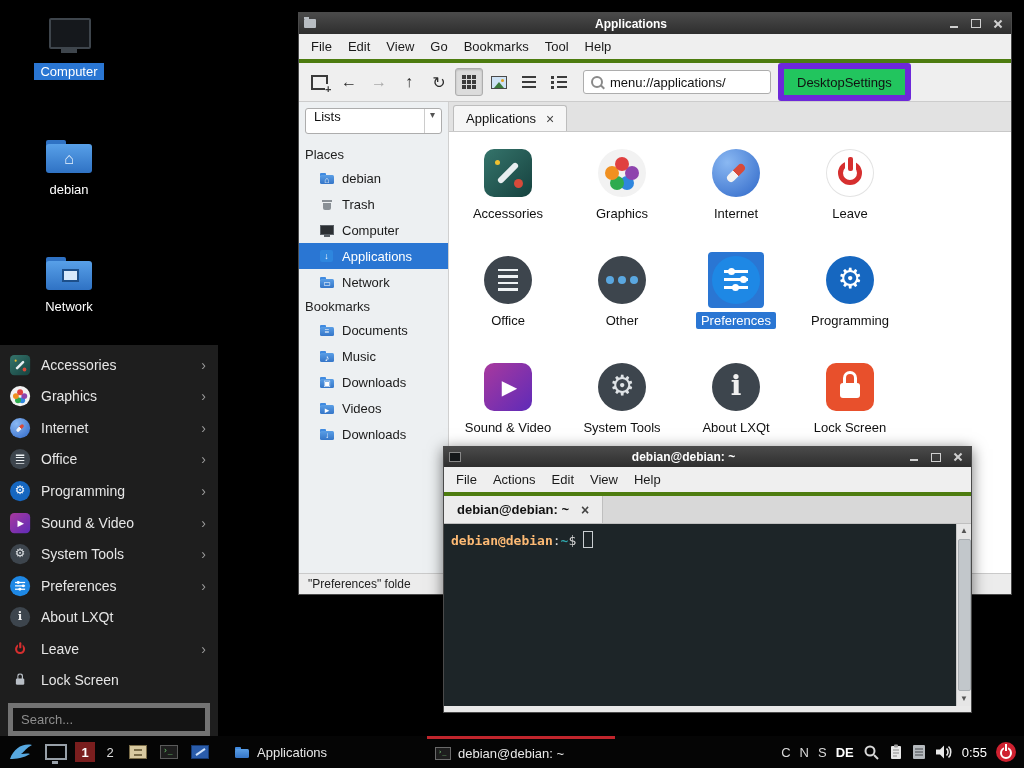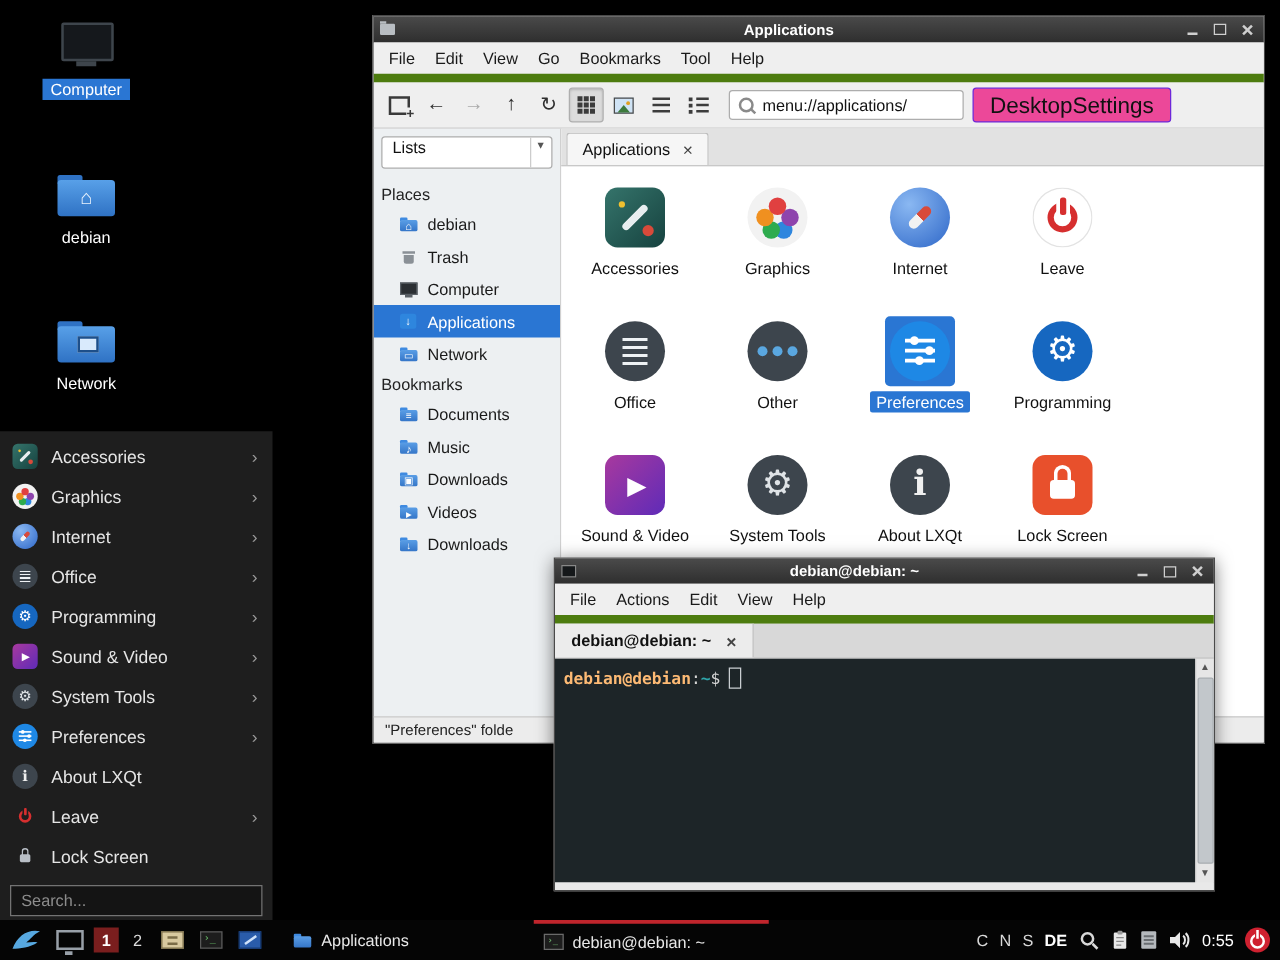--- a/index.html
+++ b/index.html
@@ -58,38 +58,38 @@
   .grayflat.ai-lock::after{background:#b9bfc6;}
 
   
   .startmenu{position:absolute;left:0;top:345px;width:218px;height:391px;background:#1e1e1e;z-index:6;
              display:flex;flex-direction:column;padding-top:4px;box-sizing:border-box;}
   .sm-item{height:32px;display:flex;align-items:center;gap:11px;padding:0 12px 0 10px;color:#e6e6e6;font-size:14px;cursor:default;}
   .sm-label{flex:1;white-space:nowrap;}
   .sm-arrow{color:#9a9a9a;font-size:14px;}
   .mini{width:20px;height:20px;position:relative;flex:0 0 20px;}
   .mini .ai{position:absolute;left:0;top:0;transform:scale(0.42);transform-origin:0 0;}
-  .sm-search{margin:7px 8px 0 8px;background:#141414;border:1px solid #737373;color:#bbb;font-size:13px;padding:4px 8px;outline:none;font-family:"Liberation Sans",sans-serif;}
+  .sm-search{margin:7px 8px 0 8px;background:#141414;border:5px solid #737373;color:#bbb;font-size:13px;padding:4px 8px;outline:none;font-family:"Liberation Sans",sans-serif;}
   .sm-search::placeholder{color:#8d8d8d;}
 
   
   .win{position:absolute;border:1px solid #4a4a4a;box-shadow:0 3px 14px rgba(0,0,0,.55);box-sizing:border-box;display:flex;flex-direction:column;background:#efefef;}
   .titlebar{flex:0 0 21px;background:linear-gradient(#4a4a4a,#2e2e2e);display:flex;align-items:center;padding:0 5px;gap:6px;}
   .tb-title{flex:1;text-align:center;color:#fff;font-size:12px;font-weight:bold;white-space:nowrap;overflow:hidden;}
   .wb{width:16px;height:14px;position:relative;display:flex;align-items:flex-end;justify-content:center;flex:0 0 auto;}
   .wb-min::before{content:"";width:8px;height:2px;background:#cfcfcf;margin-bottom:3px;}
   .wb-max{align-items:center;}
   .wb-max::before{content:"";width:8px;height:7px;border:1px solid #cfcfcf;}
   .wb-close::before,.wb-close::after{content:"";position:absolute;left:7px;top:2px;width:2px;height:10px;background:#cfcfcf;}
   .wb-close::before{transform:rotate(45deg);}
   .wb-close::after{transform:rotate(-45deg);}
   .ti-fm{width:12px;height:9px;background:#b8bdc2;border-radius:1px;position:relative;flex:0 0 auto;}
   .ti-fm::before{content:"";position:absolute;top:-2px;left:0;width:5px;height:2px;background:#b8bdc2;}
   .ti-tm{width:12px;height:10px;background:#15181a;border:1px solid #888;box-sizing:border-box;flex:0 0 auto;}
-  .menubar{flex:0 0 25px;background:#efefef;border-bottom:7px solid #4d7c0f;display:flex;align-items:center;padding:0 4px;}
+  .menubar{flex:0 0 25px;background:#efefef;border-bottom:4px solid #4d7c0f;display:flex;align-items:center;padding:0 4px;}
   .menu-item{padding:0 8px;font-size:13px;color:#1a1a1a;height:100%;display:flex;align-items:center;}
 
   
   #fm{left:298px;top:12px;width:714px;height:583px;z-index:3;}
   .fm-toolbar{flex:0 0 36px;background:#efefef;border-bottom:1px solid #cccccc;display:flex;align-items:center;padding:0 6px;gap:2px;}
   .tbtn{min-width:28px;height:28px;display:flex;align-items:center;justify-content:center;border:1px solid transparent;border-radius:3px;font-size:16px;color:#2f2f2f;box-sizing:border-box;}
   .tbtn.disabled{color:#a9a9a9;}
   .tbtn.pressed{background:#dcdcdc;border-color:#aeaeae;box-shadow:inset 0 1px 2px rgba(0,0,0,.18);}
   .ico-newtab{width:13px;height:11px;border:2px solid #3a3a3a;position:relative;}
   .ico-newtab::after{content:"+";position:absolute;right:-6px;bottom:-7px;font-size:11px;font-weight:bold;color:#3a3a3a;background:#efefef;line-height:1;}
@@ -101,21 +101,21 @@
   .ico-thumb::after{content:"";position:absolute;left:2px;bottom:0;width:0;height:0;border-left:5px solid transparent;border-right:5px solid transparent;border-bottom:6px solid #3c7a3c;}
   .ico-lines{width:14px;height:12px;position:relative;}
   .ico-lines::before{content:"";position:absolute;left:0;top:0;width:14px;height:2px;background:#3c3c3c;box-shadow:0 5px 0 #3c3c3c,0 10px 0 #3c3c3c;}
   .ico-detail{width:16px;height:12px;position:relative;}
   .ico-detail::before{content:"";position:absolute;left:0;top:0;width:3px;height:3px;background:#3c3c3c;box-shadow:0 5px 0 #3c3c3c,0 10px 0 #3c3c3c;}
   .ico-detail::after{content:"";position:absolute;left:6px;top:0;width:10px;height:2px;background:#3c3c3c;box-shadow:0 5px 0 #3c3c3c,0 10px 0 #3c3c3c;}
   .addr{width:188px;height:24px;background:#fff;border:1px solid #adadad;border-radius:3px;display:flex;align-items:center;gap:7px;padding:0 7px;margin-left:8px;font-size:13px;color:#111;box-sizing:border-box;text-align:right;}
   .ico-mag{width:8px;height:8px;border:2px solid #8a8a8a;border-radius:50%;position:relative;flex:0 0 auto;box-sizing:content-box;}
   .ico-mag::after{content:"";position:absolute;width:5px;height:2px;background:#8a8a8a;transform:rotate(45deg);right:-4px;bottom:-2px;}
   .addr-text{white-space:nowrap;overflow:hidden;}
-  .ds-btn{height:26px;margin-left:5px;padding:0 13px;background:#ec4899;border:1px solid #6d28d9;border-radius:3px;font-size:18px;color:#111;display:flex;align-items:center;}
+  .ds-btn{height:26px;margin-left:5px;padding:0 13px;background:#22c55e;border:6px solid #6d28d9;border-radius:3px;font-size:13px;color:#111;display:flex;align-items:center;}
   .fm-body{flex:1;display:flex;min-height:0;}
   .fm-side{width:150px;flex:0 0 150px;background:#edf0f2;border-right:1px solid #d0d0d0;box-sizing:border-box;padding-top:4px;overflow:hidden;}
   .combo{margin:2px 6px 9px 6px;height:24px;background:#fff;border:1px solid #adadad;border-radius:3px;display:flex;padding:0 6px 0 8px;font-size:13px;color:#111;}
   .combo-arrow{margin-left:auto;color:#555;font-size:10px;border-left:1px solid #ccc;padding-left:5px;}
   .tree-h{height:22px;display:flex;align-items:center;padding-left:6px;font-size:13px;color:#222;}
   .tree-i{height:26px;display:flex;align-items:center;gap:7px;padding-left:20px;font-size:13px;color:#1a1a1a;}
   .tree-i.sel{background:#2a76d3;color:#fff;}
   .si{width:16px;height:16px;position:relative;flex:0 0 16px;}
   .si-folder::before{content:"";position:absolute;left:1px;top:3px;width:6px;height:3px;background:#3f8ae0;border-radius:1px 1px 0 0;}
   .si-folder::after{content:"";position:absolute;left:1px;top:5px;width:14px;height:9px;background:linear-gradient(180deg,#5a9ee6,#3576c8);border-radius:1.5px;}

